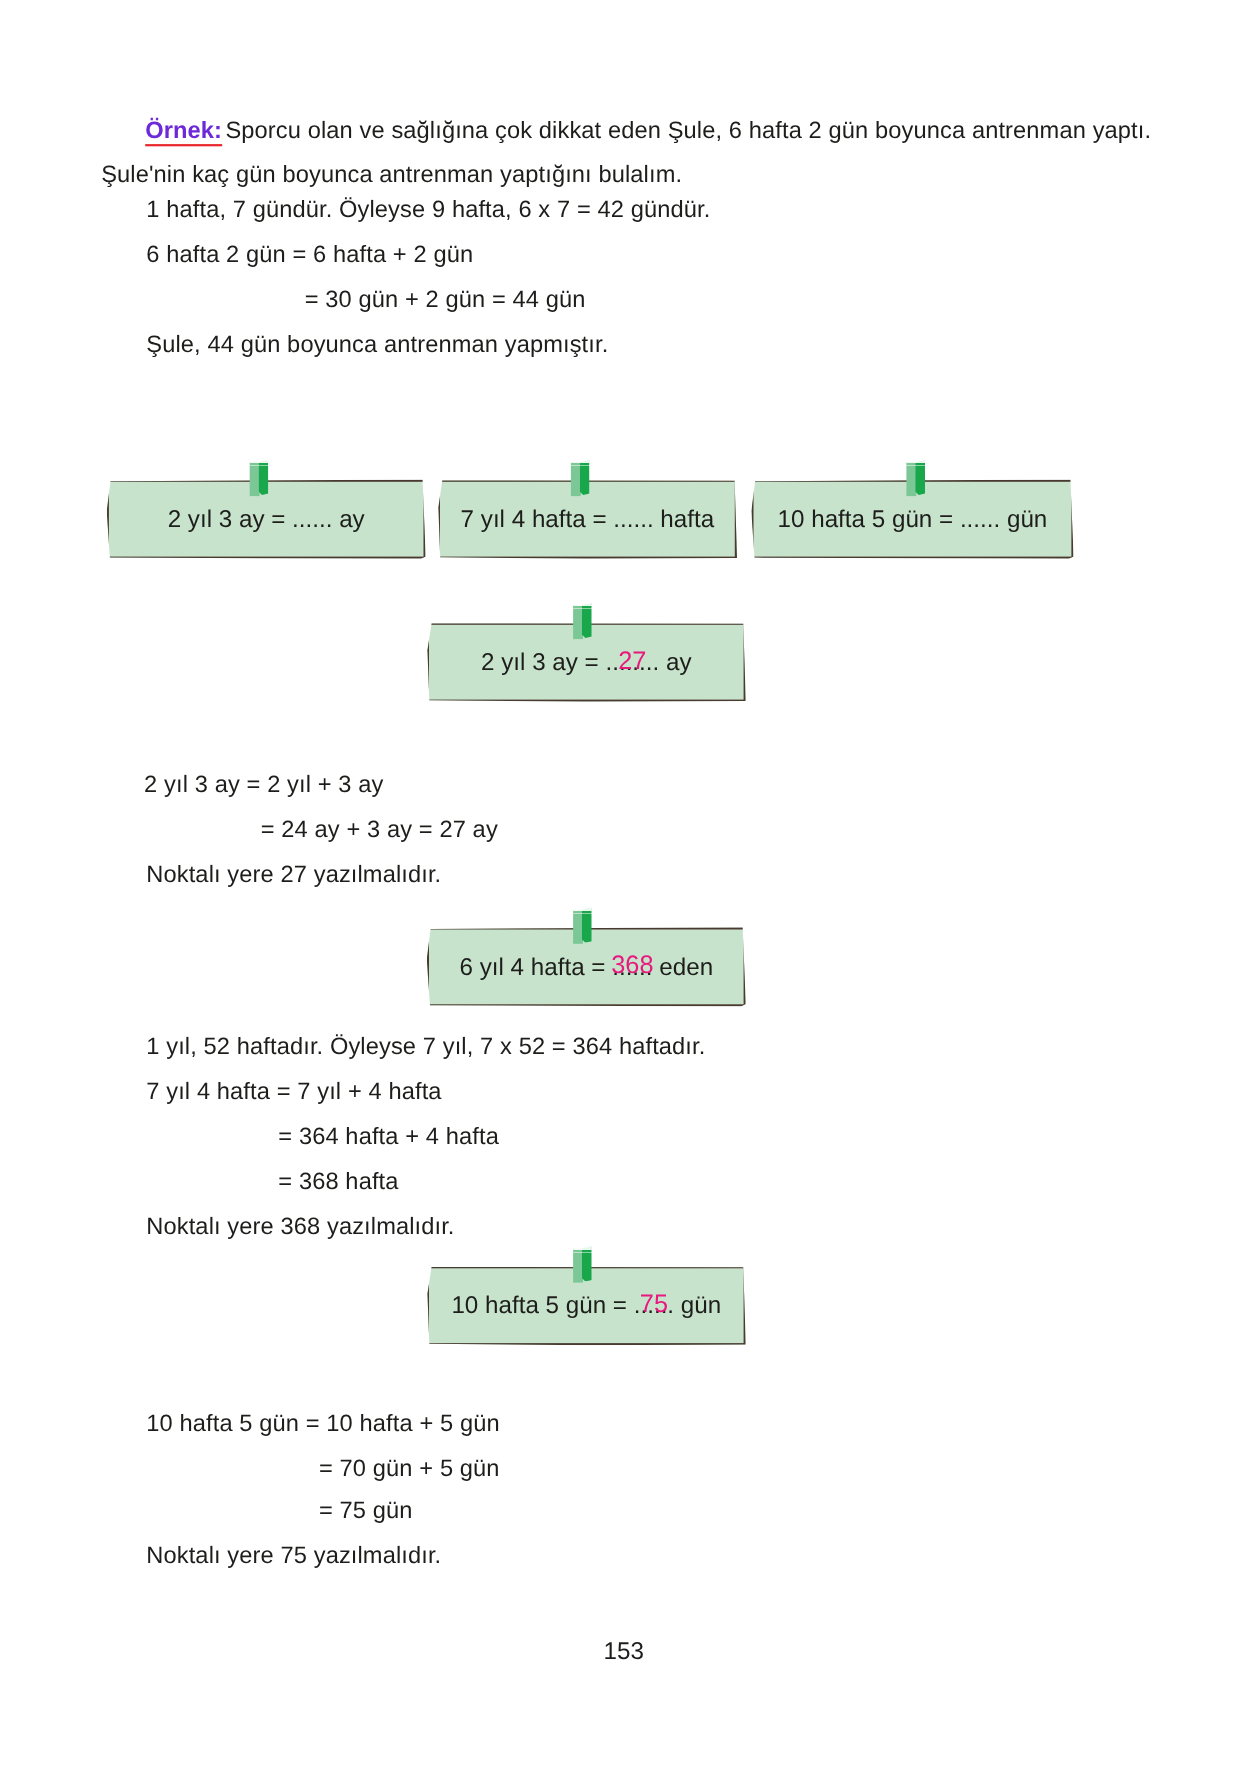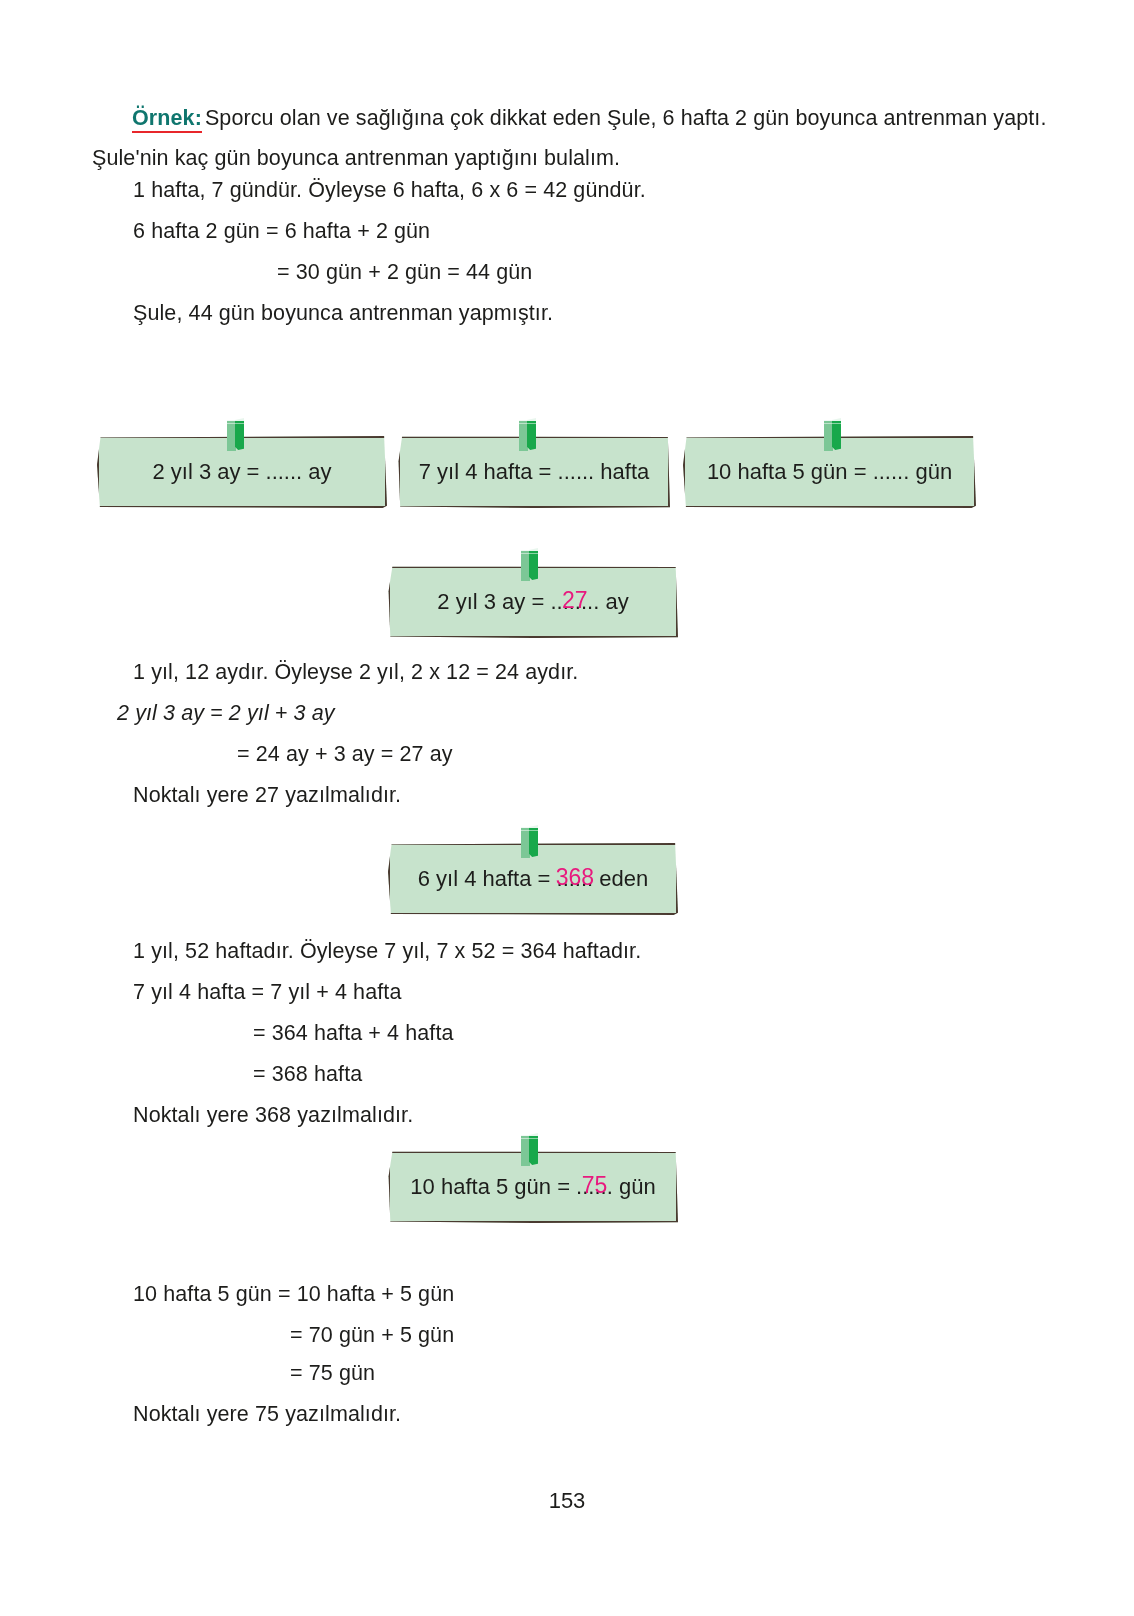--- a/index.html
+++ b/index.html
@@ -27,21 +27,21 @@
     position: absolute;
     font-size: 21.5px;
     line-height: 1.0;
     color: #1d1d1b;
     white-space: pre;
     letter-spacing: 0.1px;
   }
   .para.wrap { white-space: normal; }
 
   .ornek {
-    color: #0f766e;
+    color: #6d28d9;
     font-weight: 700;
     border-bottom: 2.5px solid #e8262b;
     padding-bottom: 1px;
     margin-right: 3px;
   }
 
   
   .note {
     position: absolute;
   }
@@ -128,21 +128,21 @@
 </style>
 </head>
 <body>
 
 <div class="page">
 
   <div class="para wrap" style="left:92px; top:98px; width:960px; line-height:40px; text-indent:40px;">
     <span class="ornek">Örnek:</span><span>Sporcu olan ve sağlığına çok dikkat eden Şule, 6 hafta 2 gün boyunca antrenman yaptı. Şule'nin kaç gün boyunca antrenman yaptığını bulalım.</span>
   </div>
 
-  <div class="para" style="left:133px; top:180px;">1 hafta, 7 gündür. Öyleyse 6 hafta, 6 x 6 = 42 gündür.</div>
+  <div class="para" style="left:133px; top:180px;">1 hafta, 7 gündür. Öyleyse 9 hafta, 6 x 7 = 42 gündür.</div>
   <div class="para" style="left:133px; top:221px;">6 hafta 2 gün = 6 hafta + 2 gün</div>
   <div class="para" style="left:277px; top:262px;">= 30 gün + 2 gün = 44 gün</div>
   <div class="para" style="left:133px; top:303px;">Şule, 44 gün boyunca antrenman yapmıştır.</div>
 
 
   <div class="note shape-a" style="left:97px; top:418px; width:290px;">
     <div class="tape" style="left:130px;">
       <div class="t-left"></div>
         <div class="t-right"></div>
         <div class="t-rough"></div>
@@ -176,22 +176,21 @@
       <div class="t-left"></div>
         <div class="t-right"></div>
         <div class="t-rough"></div>
     </div>
     <div class="paper"></div>
     <div class="paper-text">
       <span>2 yıl 3 ay = .</span><span class="answer"><span class="dots">......</span><span class="num">27</span></span><span>. ay</span>
     </div>
   </div>
 
-  <div class="para" style="left:133px; top:662px;">1 yıl, 12 aydır. Öyleyse 2 yıl, 2 x 12 = 24 aydır.</div>
-  <div class="para" style="left:117px; top:703px;font-style:italic;">2 yıl 3 ay = 2 yıl + 3 ay</div>
+  <div class="para" style="left:131px; top:703px;">2 yıl 3 ay = 2 yıl + 3 ay</div>
   <div class="para" style="left:237px; top:744px;">= 24 ay + 3 ay = 27 ay</div>
   <div class="para" style="left:133px; top:785px;">Noktalı yere 27 yazılmalıdır.</div>
 
   <div class="note shape-a" style="left:388px; top:825px; width:290px;">
     <div class="tape" style="left:133px;">
       <div class="t-left"></div>
         <div class="t-right"></div>
         <div class="t-rough"></div>
     </div>
     <div class="paper"></div>

